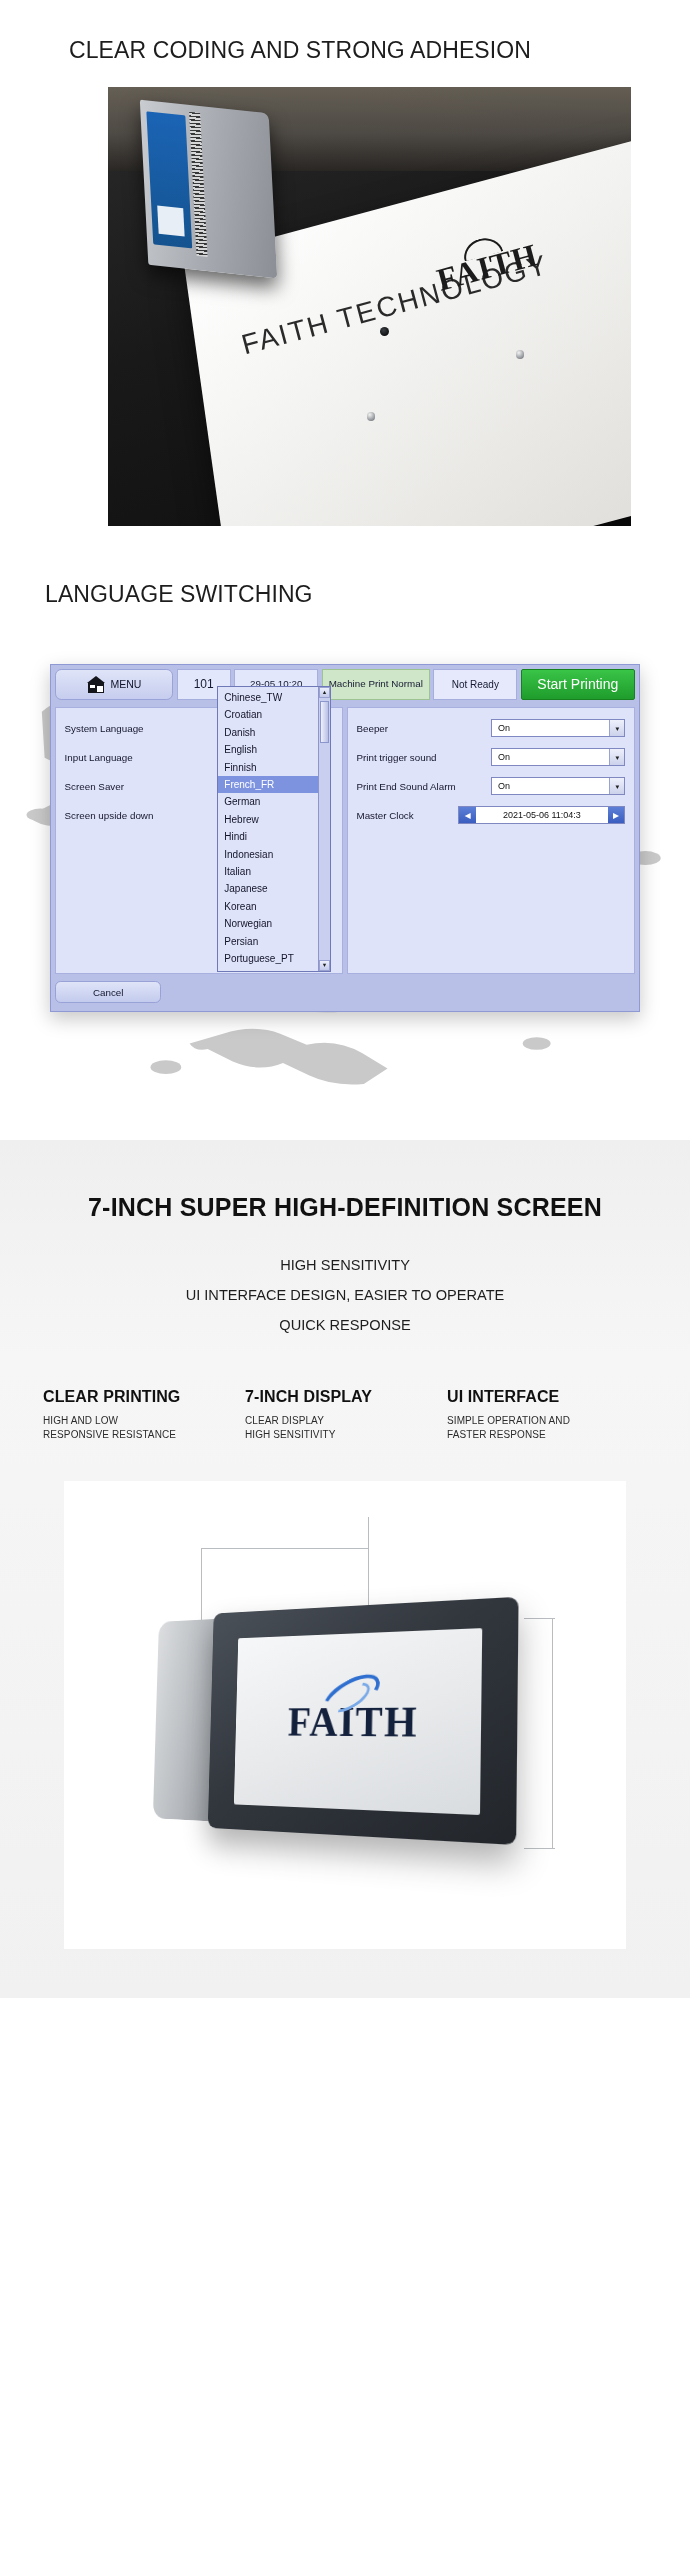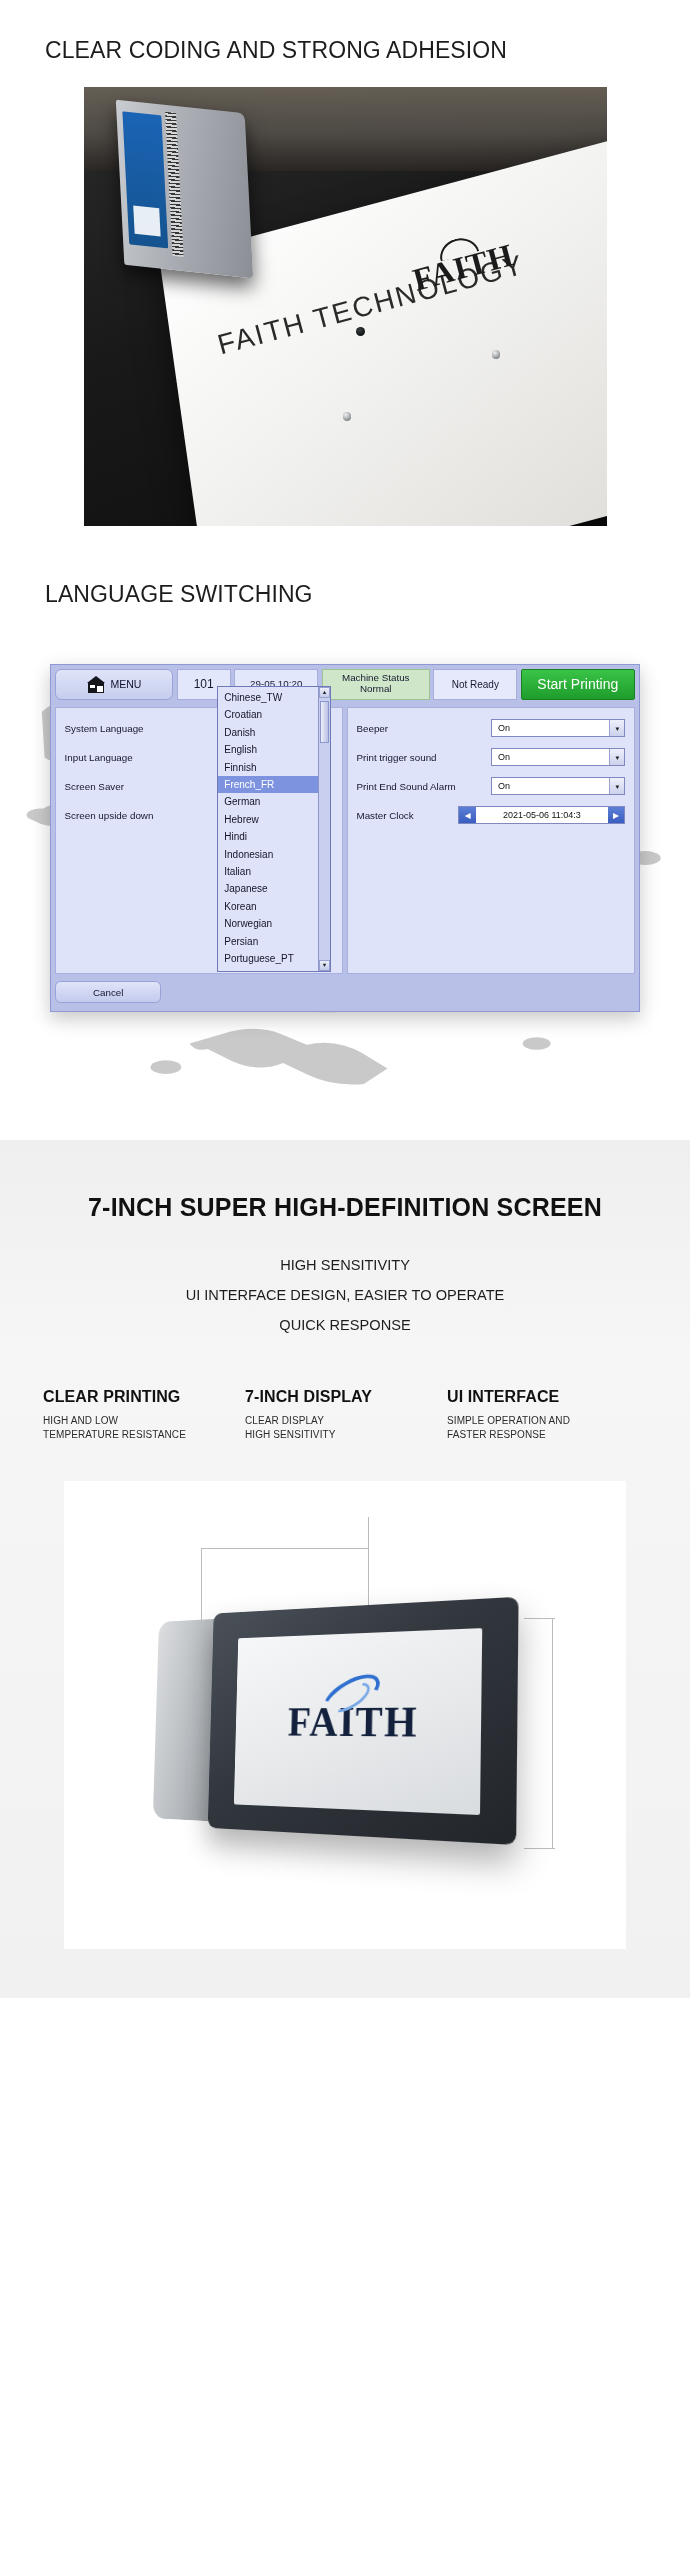--- a/index.html
+++ b/index.html
@@ -14,21 +14,21 @@
   
   .sec-title {
     font-size: 23px;
     font-weight: 400;
     letter-spacing: 0.1px;
     color: #1d1d1d;
     line-height: 1.28;
   }
 
   
-  .sec1 { padding: 36px 0 0 0; }
+  .sec1 { padding: 36px 0 0 0; margin-left: 24px; }
   .sec1 .sec-title { margin-left: 45px; }
   .photo-wrap {
     margin: 22px 0 0 84px;
     width: 523px;
     height: 439px;
     position: relative;
     overflow: hidden;
     background: #111;
   }
 
@@ -564,21 +564,21 @@
             <span class="house-ico">
               <span class="roof"></span>
                 <span class="body"></span>
               <span class="win"></span>
                 <span class="win2"></span>
             </span>
             <span>MENU</span>
           </div>
           <div class="hmi-cell num-cell">101</div>
           <div class="hmi-cell date-cell">29-05 10:20</div>
-          <div class="hmi-cell status-cell">Machine Status Normal</div>
+          <div class="hmi-cell status-cell">Machine Print Normal</div>
           <div class="hmi-cell ready-cell">Not Ready</div>
           <div class="print-btn">Start Printing</div>
         </div>
 
         <div class="hmi-body">
 
           <div class="hmi-col">
             <div class="setting-row">
               <span class="setting-label">System Language</span>
             </div>
@@ -665,21 +665,21 @@
     <div class="bullets" id="bullet-list">
         <div>HIGH SENSITIVITY</div>
         <div>UI INTERFACE DESIGN, EASIER TO OPERATE</div>
         <div>QUICK RESPONSE</div>
       </div>
 
     <div class="feature-row">
       <div class="feature-col">
         <div class="feature-h">CLEAR PRINTING</div>
         <div class="feature-p" style="white-space:pre-line;">HIGH AND LOW
-TEMPERATURE RESISTANCE</div>
+RESPONSIVE RESISTANCE</div>
       </div>
       <div class="feature-col">
         <div class="feature-h">7-INCH DISPLAY</div>
         <div class="feature-p" style="white-space:pre-line;">CLEAR DISPLAY
 HIGH SENSITIVITY</div>
       </div>
       <div class="feature-col">
         <div class="feature-h">UI INTERFACE</div>
         <div class="feature-p" style="white-space:pre-line;">SIMPLE OPERATION AND
 FASTER RESPONSE</div>

